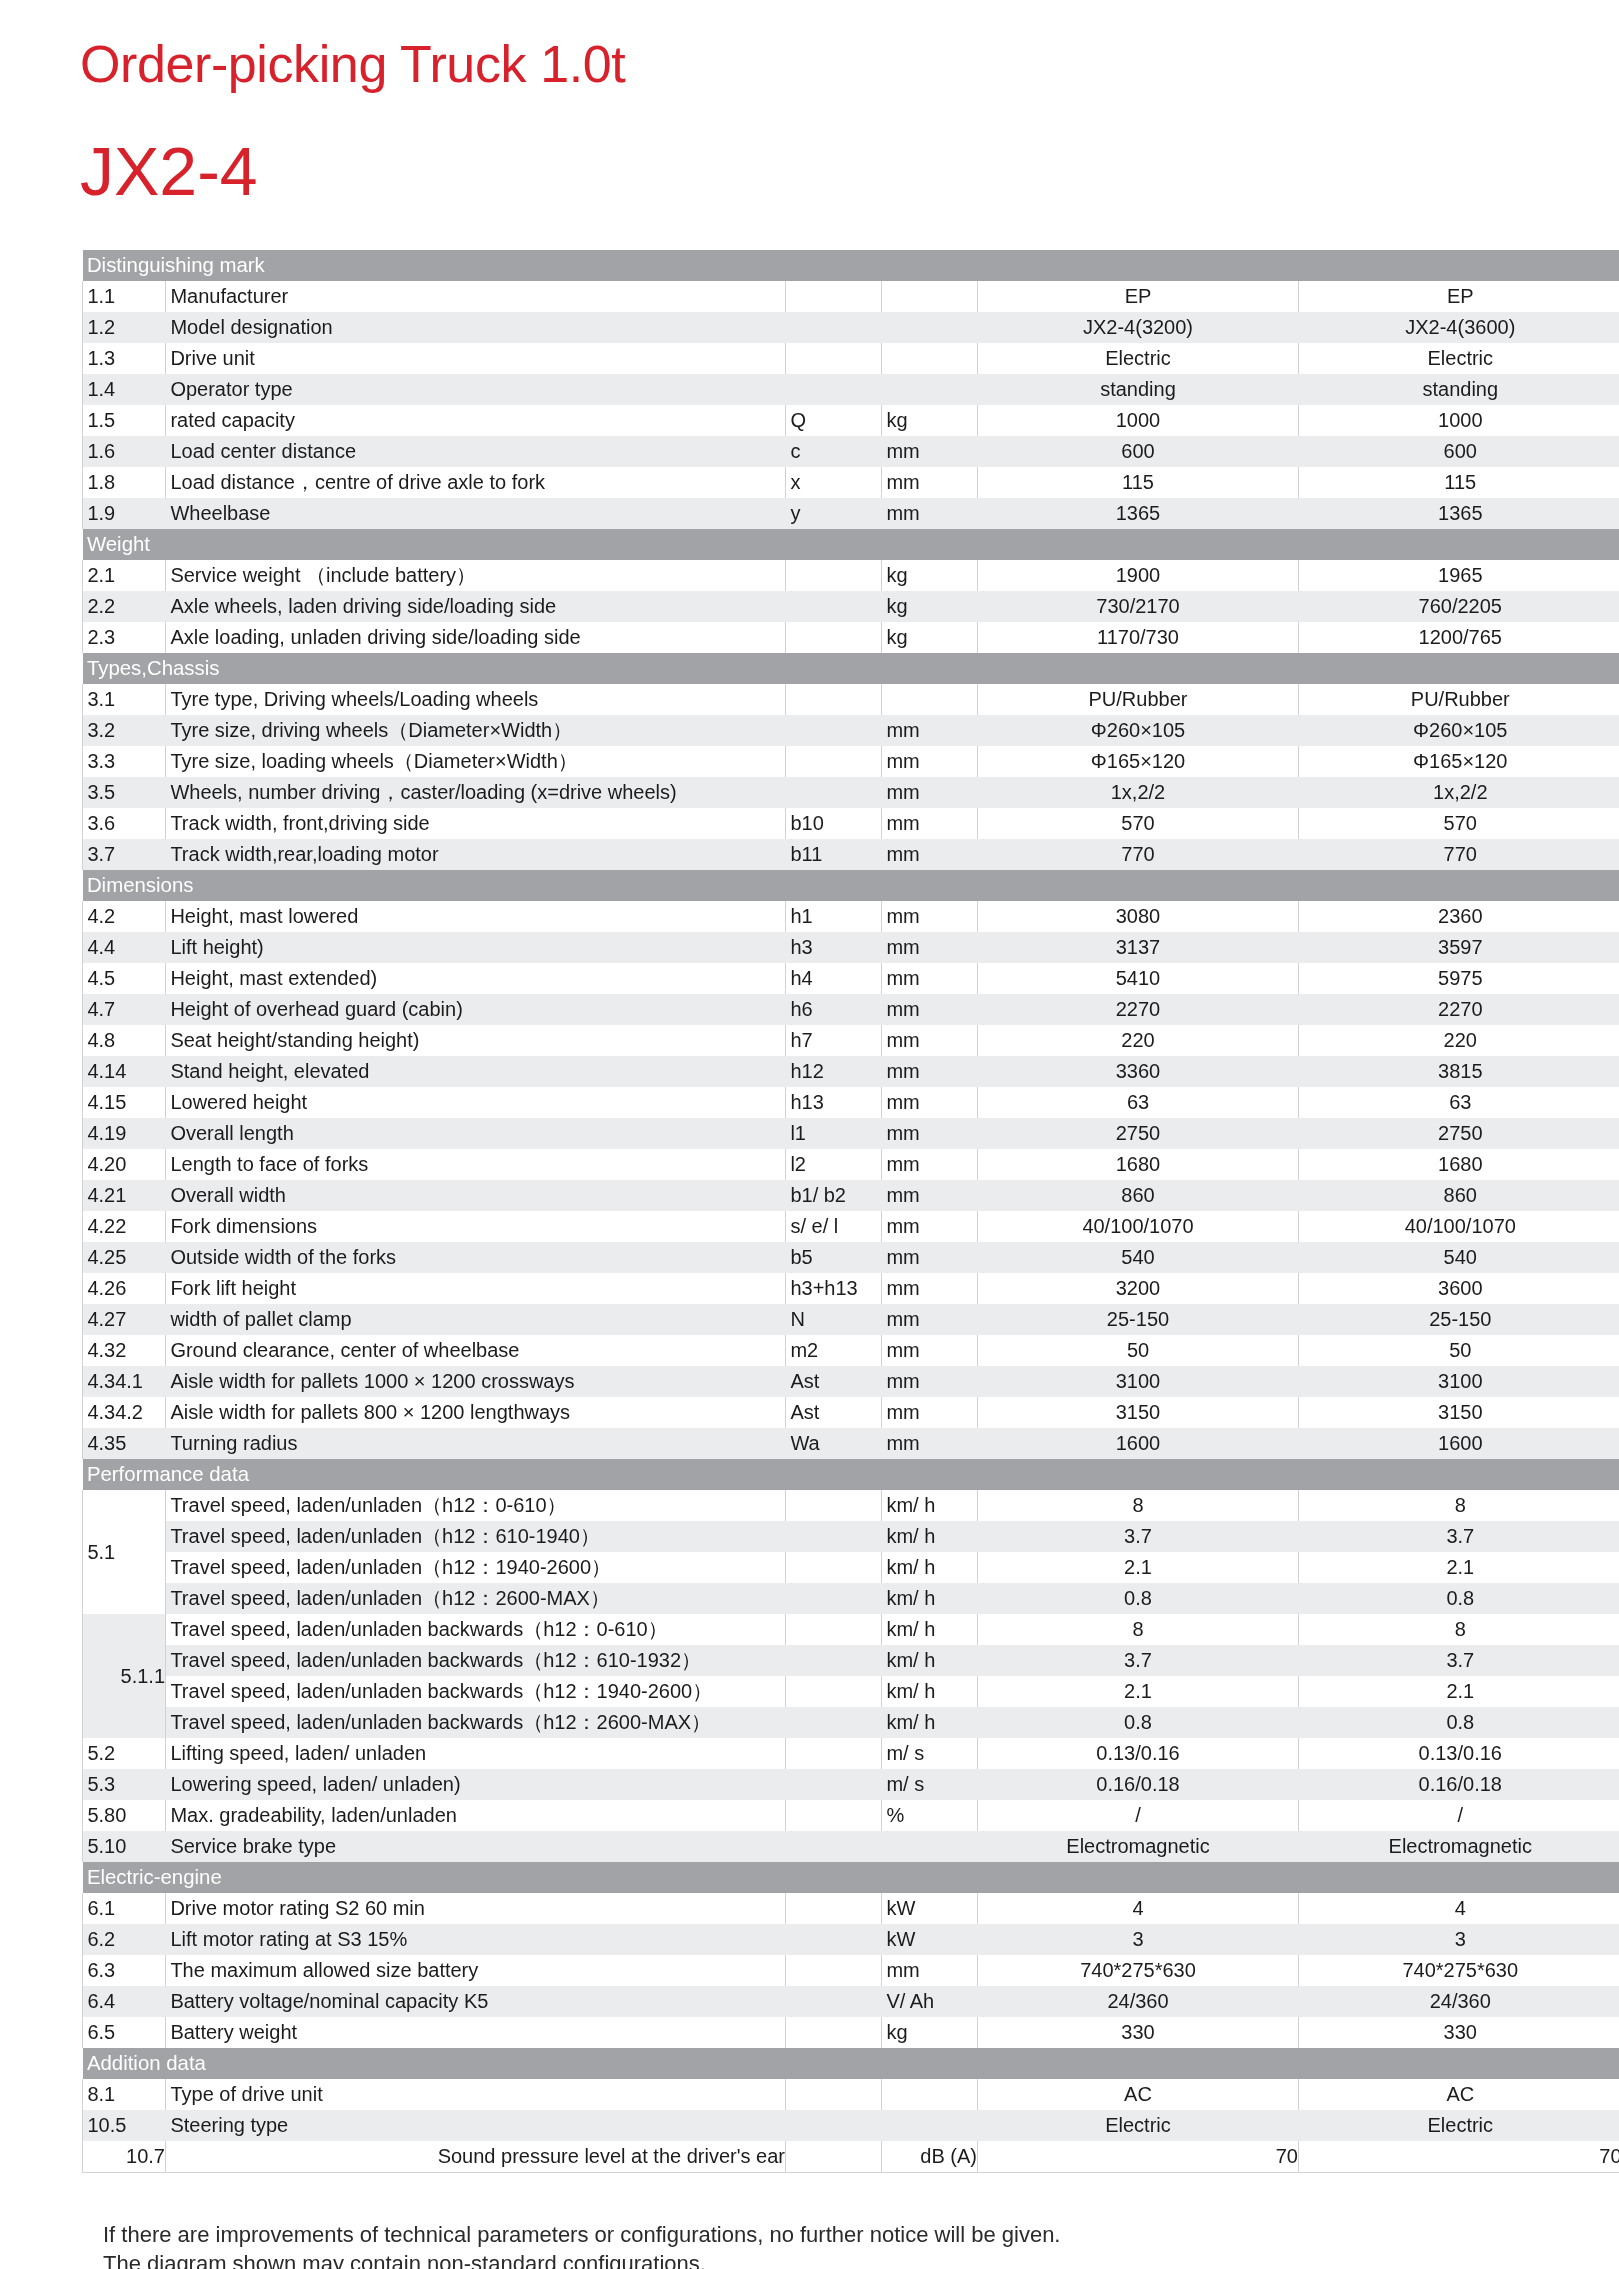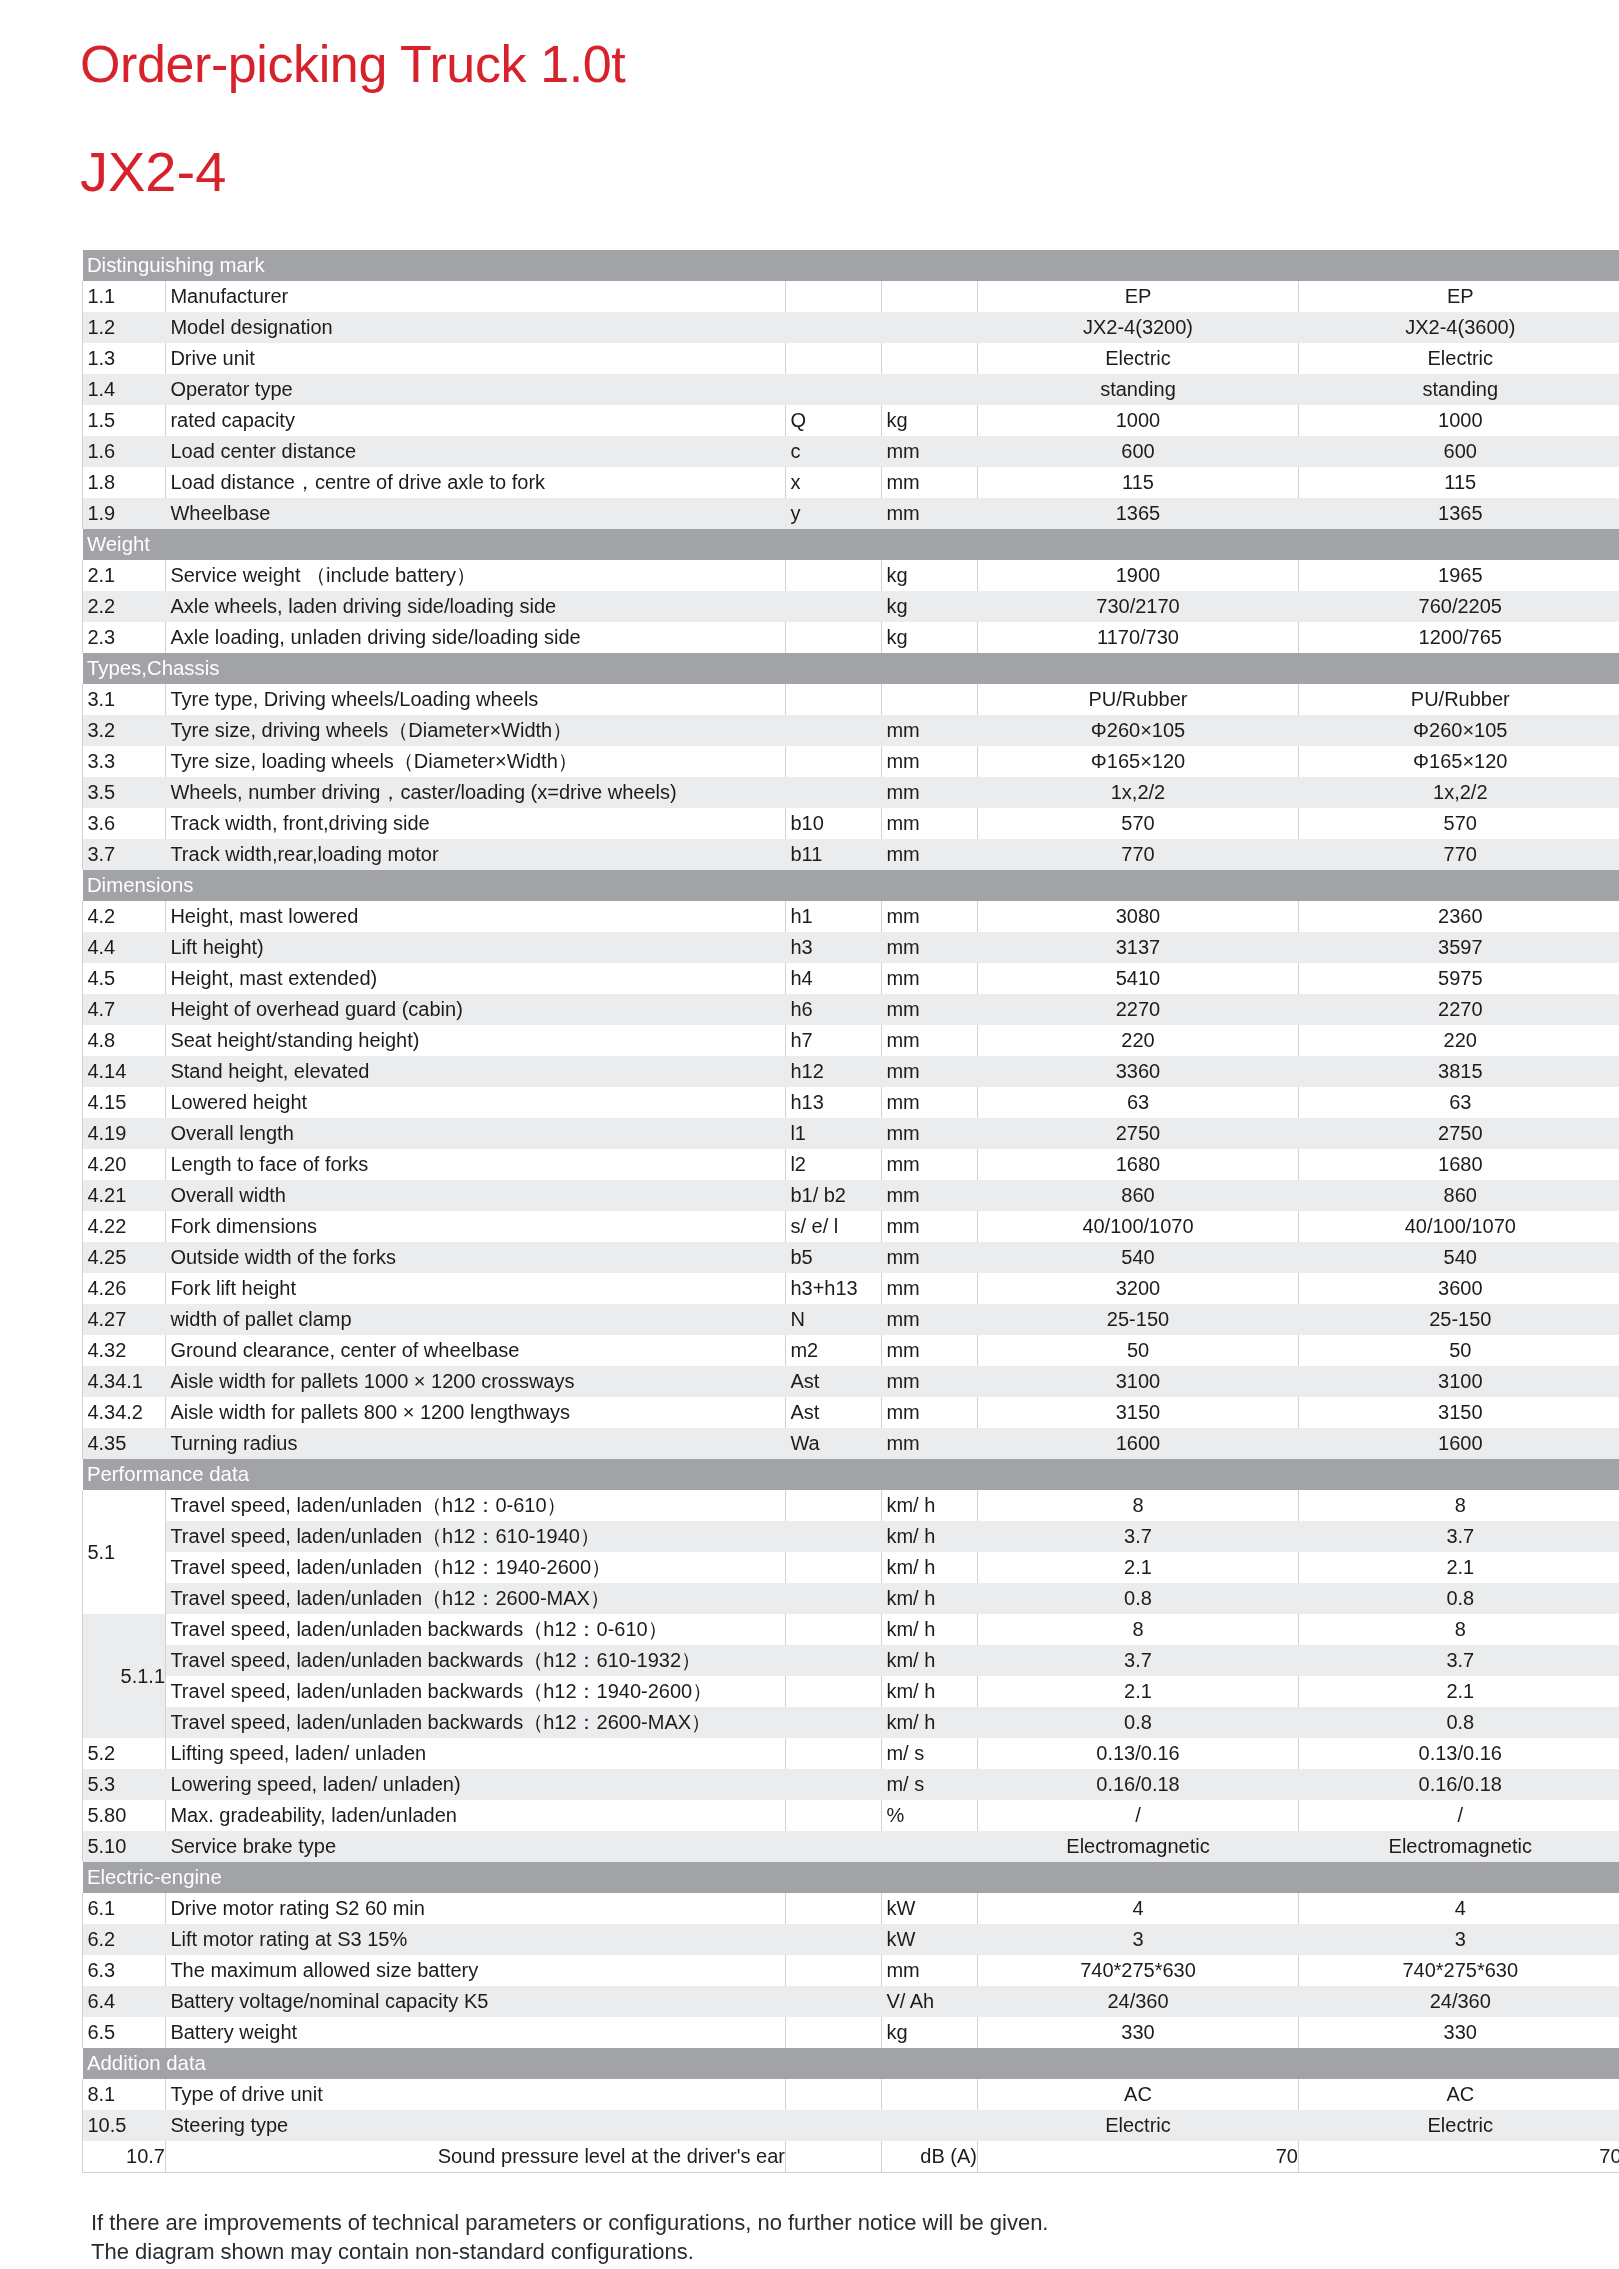--- a/index.html
+++ b/index.html
@@ -1,40 +1,40 @@
 <!DOCTYPE html>
 <html style="font-size:14px"><head>
 <meta charset="utf-8">
 <style>
   html, body { margin: 0; padding: 0; background: #ffffff; }
   body { width: 1620px; height: 2270px; position: relative; overflow: hidden;
          font-family: "Liberation Sans", sans-serif; color: #1c1c1c; }
   .title { position: absolute; left: 80px; margin: 0; font-weight: normal;
            color: #d7212b; font-family: "Liberation Sans", sans-serif; white-space: nowrap; }
   .title.t1 { top: 19.5px; font-size: 52px; line-height: 89px; letter-spacing: -0.4px; }
-  .title.t2 { top: 127px; font-size: 56px; line-height: 89px; }
+  .title.t2 { top: 127px; font-size: 68px; line-height: 89px; }
   table.spec { position: absolute; left: 82px; top: 250px; width: 1538px;
                border-collapse: collapse; table-layout: fixed; }
   table.spec col.c1 { width: 83px; }
   table.spec col.c2 { width: 620px; }
   table.spec col.c3 { width: 96px; }
   table.spec col.c4 { width: 96px; }
   table.spec col.c5 { width: 321px; }
   table.spec col.c6 { width: 323px; }
   table.spec td { height: 31px; padding: 0 0 0 4.4px; font-size: 20px; line-height: 21px;
                   white-space: nowrap; overflow: hidden; box-sizing: border-box; vertical-align: middle; }
   tr.sec td { background: #a2a3a7; color: #ffffff; font-size: 20.4px; padding-left: 4.4px; }
   tr.w td { background: #ffffff; border-left: 1.8px solid #d2d2d4; }
   tr.g td { background: #ebecee; border-left: 1.8px solid #ebecee; }
   tr.w td:first-child, tr.g td:first-child { border-left: 1.8px solid #d2d2d4; }
   td.val { text-align: center; padding-left: 0 !important; }
   td.grp-w { background: #ffffff !important; border-radius: 13px; }
   td.grp-g { background: #ebecee !important; text-align: right; }
   tr.last td { border-bottom: 1.8px solid #d2d2d4; text-align: right; }
-  .foot { position: absolute; left: 87px; font-size: 22px; color: #2a2a2a; margin: 4px; white-space: nowrap; }
+  .foot { position: absolute; left: 87px; font-size: 22px; color: #2a2a2a; margin: 16px; white-space: nowrap; }
   .foot.f1 { top: 2206px; }
   .foot.f2 { top: 2235px; }
 </style>
 </head>
 <body>
 
 <h1 class="title t1">Order-picking Truck 1.0t</h1>
 <h1 class="title t2">JX2-4</h1>
 
 <table class="spec">

